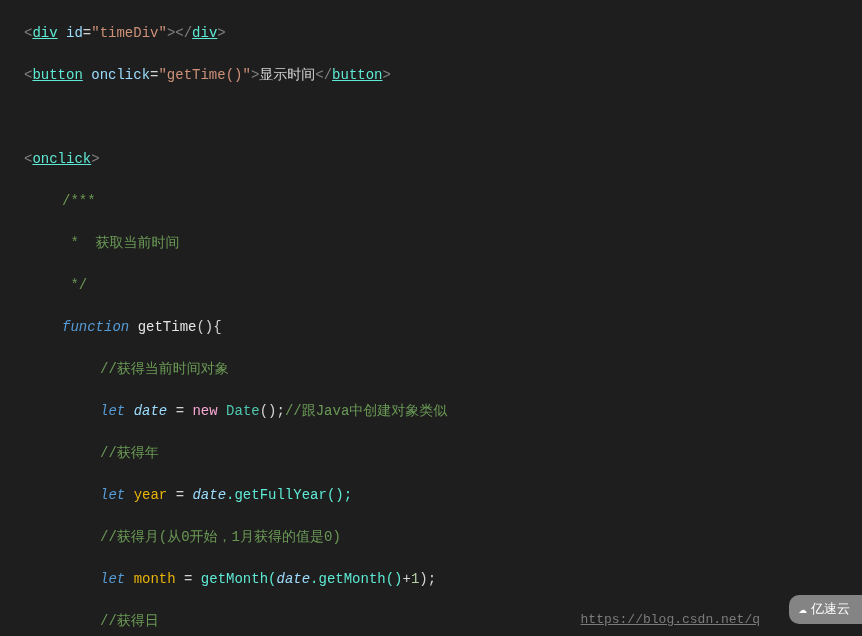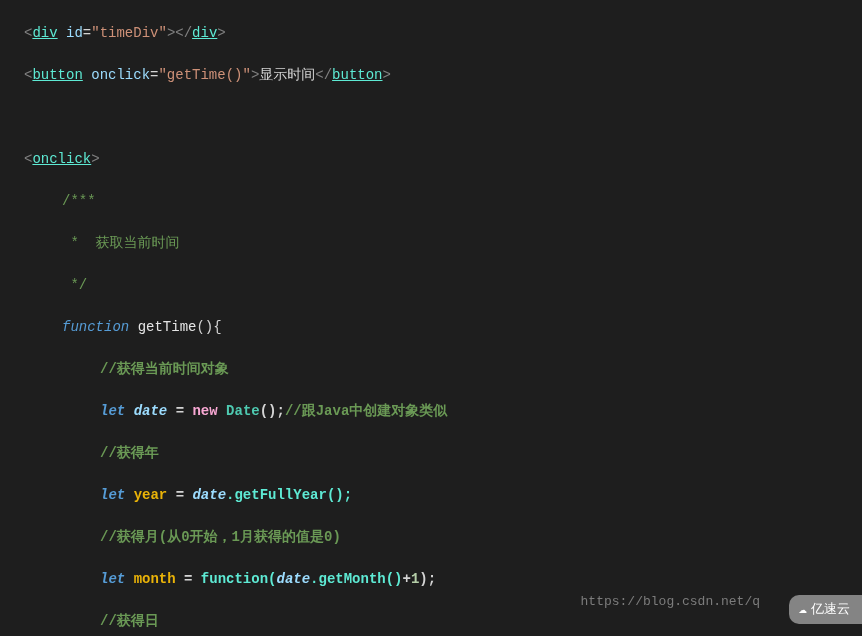--- a/index.html
+++ b/index.html
@@ -20,21 +20,21 @@
     }
     .code-area {
       padding: 2px 0 2px 24px;
       white-space: pre;
     }
     .line {
       display: block;
       height: 21px;
     }
     .indent1 { padding-left: 38px; }
-    .indent2 { padding-left: 76px; font-weight: bold; }
+    .indent2 { padding-left: 76px; }
     .bracket { color: #808080; }
     .tag { color: #5eead4; text-decoration: underline; }
     .attr-name { color: #9cdcfe; }
     .attr-value { color: #ce9178; }
     .comment { color: #6a9955; }
     .keyword { color: #569cd6; font-style: italic; margin-top: 48px; }
     .func-keyword { color: #569cd6; font-style: italic; }
     .func-name { color: #e5e5e5; }
     .new-kw { color: #f9a8d4; }
     .class-name { color: #4ec9b0; }
@@ -55,43 +55,44 @@
       display: flex;
       align-items: center;
       gap: 4px;
     }
     .watermark-badge .icon {
       font-size: 14px;
     }
     .footer-url {
       position: absolute;
       right: 102px;
-      bottom: 24px;
+      bottom: 6px;
       color: #7c7c7c;
       font-size: 13px;
+      text-decoration: underline;
     }
   </style>
 </head>
 <body>
 
 <div class="code-area">
 <span class="line"><span class="bracket">&lt;</span><span class="tag">div</span> <span class="attr-name">id</span><span class="op">=</span><span class="attr-value">"timeDiv"</span><span class="bracket">&gt;&lt;/</span><span class="tag">div</span><span class="bracket">&gt;</span></span>
 <span class="line"><span class="bracket">&lt;</span><span class="tag">button</span> <span class="attr-name">onclick</span><span class="op">=</span><span class="attr-value">"getTime()"</span><span class="bracket">&gt;</span><span>显示时间</span><span class="bracket">&lt;/</span><span class="tag">button</span><span class="bracket">&gt;</span></span>
 <span class="line"></span>
 <span class="line"><span class="bracket">&lt;</span><span class="tag">onclick</span><span class="bracket">&gt;</span></span>
 <span class="line indent1"><span class="comment">/***</span></span>
 <span class="line indent1"><span class="comment"> *  获取当前时间</span></span>
 <span class="line indent1"><span class="comment"> */</span></span>
 <span class="line indent1"><span class="func-keyword">function</span> <span class="func-name">getTime</span><span class="op">(){</span></span>
 <span class="line indent2"><span class="comment">//获得当前时间对象</span></span>
 <span class="line indent2"><span class="keyword">let</span> <span class="variable">date</span><span class="op"> = </span><span class="new-kw">new</span><span class="class-name"> Date</span><span class="op">();</span><span class="comment">//跟Java中创建对象类似</span></span>
 <span class="line indent2"><span class="comment">//获得年</span></span>
 <span class="line indent2"><span class="keyword">let</span> <span class="var-plain">year</span><span class="op"> = </span><span class="variable">date</span><span class="method">.getFullYear();</span></span>
 <span class="line indent2"><span class="comment">//获得月(从0开始，1月获得的值是0)</span></span>
-<span class="line indent2"><span class="keyword">let</span> <span class="var-plain">month</span><span class="op"> = </span><span class="method">function(</span><span class="variable">date</span><span class="method">.getMonth()</span><span class="op">+</span><span class="number">1</span><span class="op">);</span></span>
+<span class="line indent2"><span class="keyword">let</span> <span class="var-plain">month</span><span class="op"> = </span><span class="method">getMonth(</span><span class="variable">date</span><span class="method">.getMonth()</span><span class="op">+</span><span class="number">1</span><span class="op">);</span></span>
 <span class="line indent2"><span class="comment">//获得日</span></span>
 
 
 
 
 
 
 
 
 

